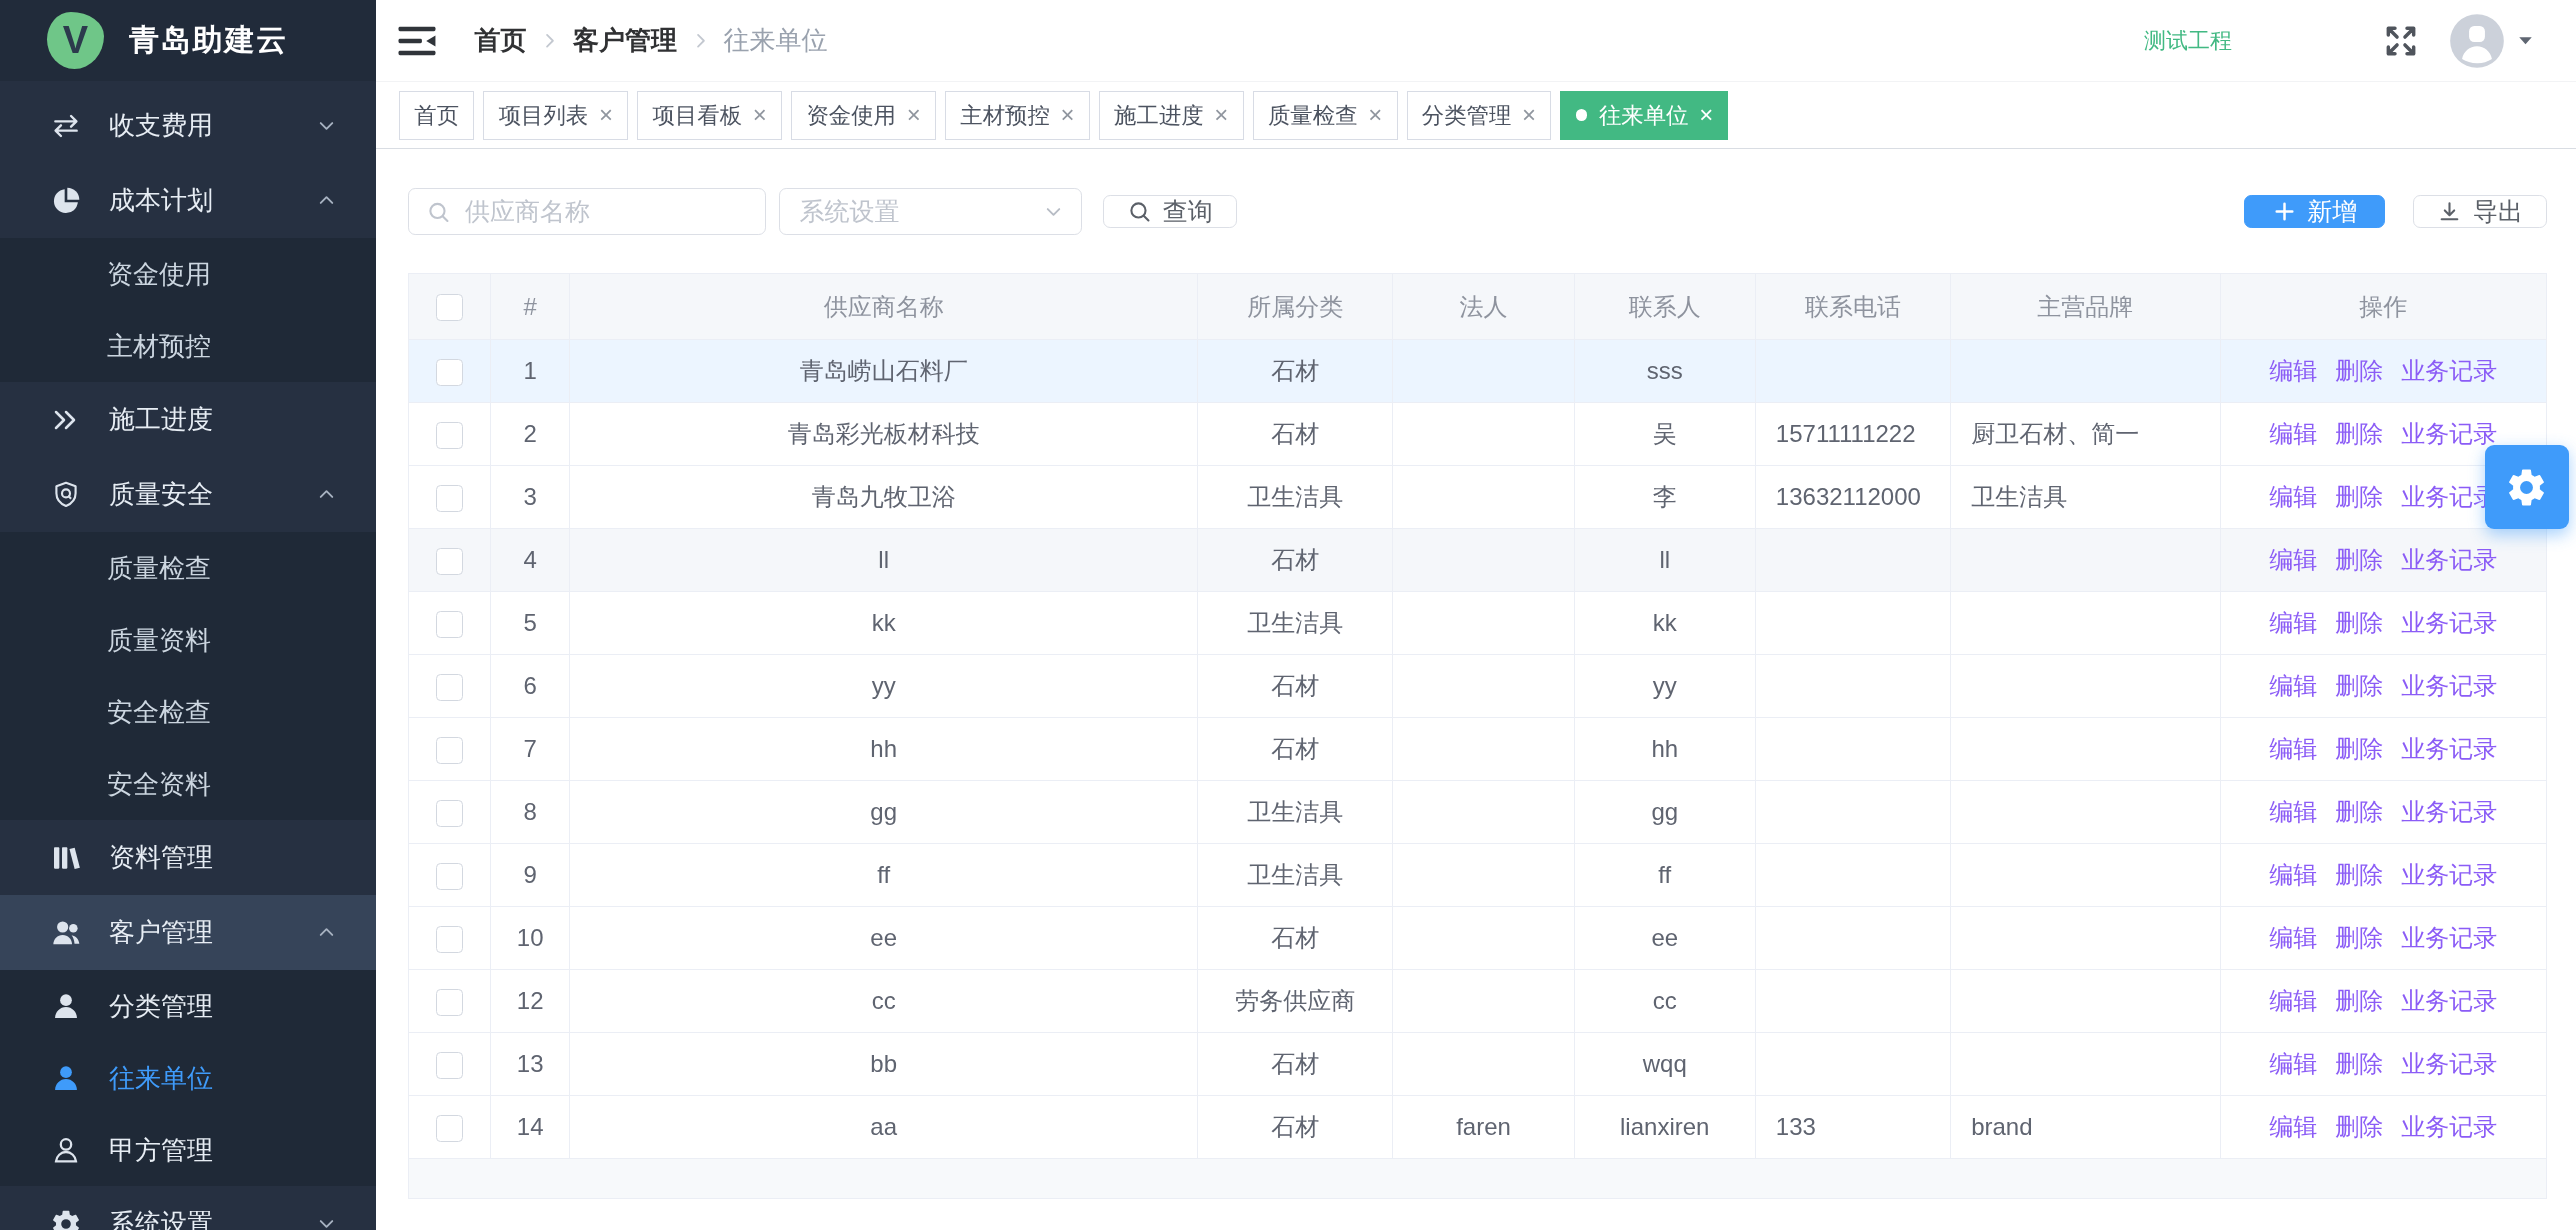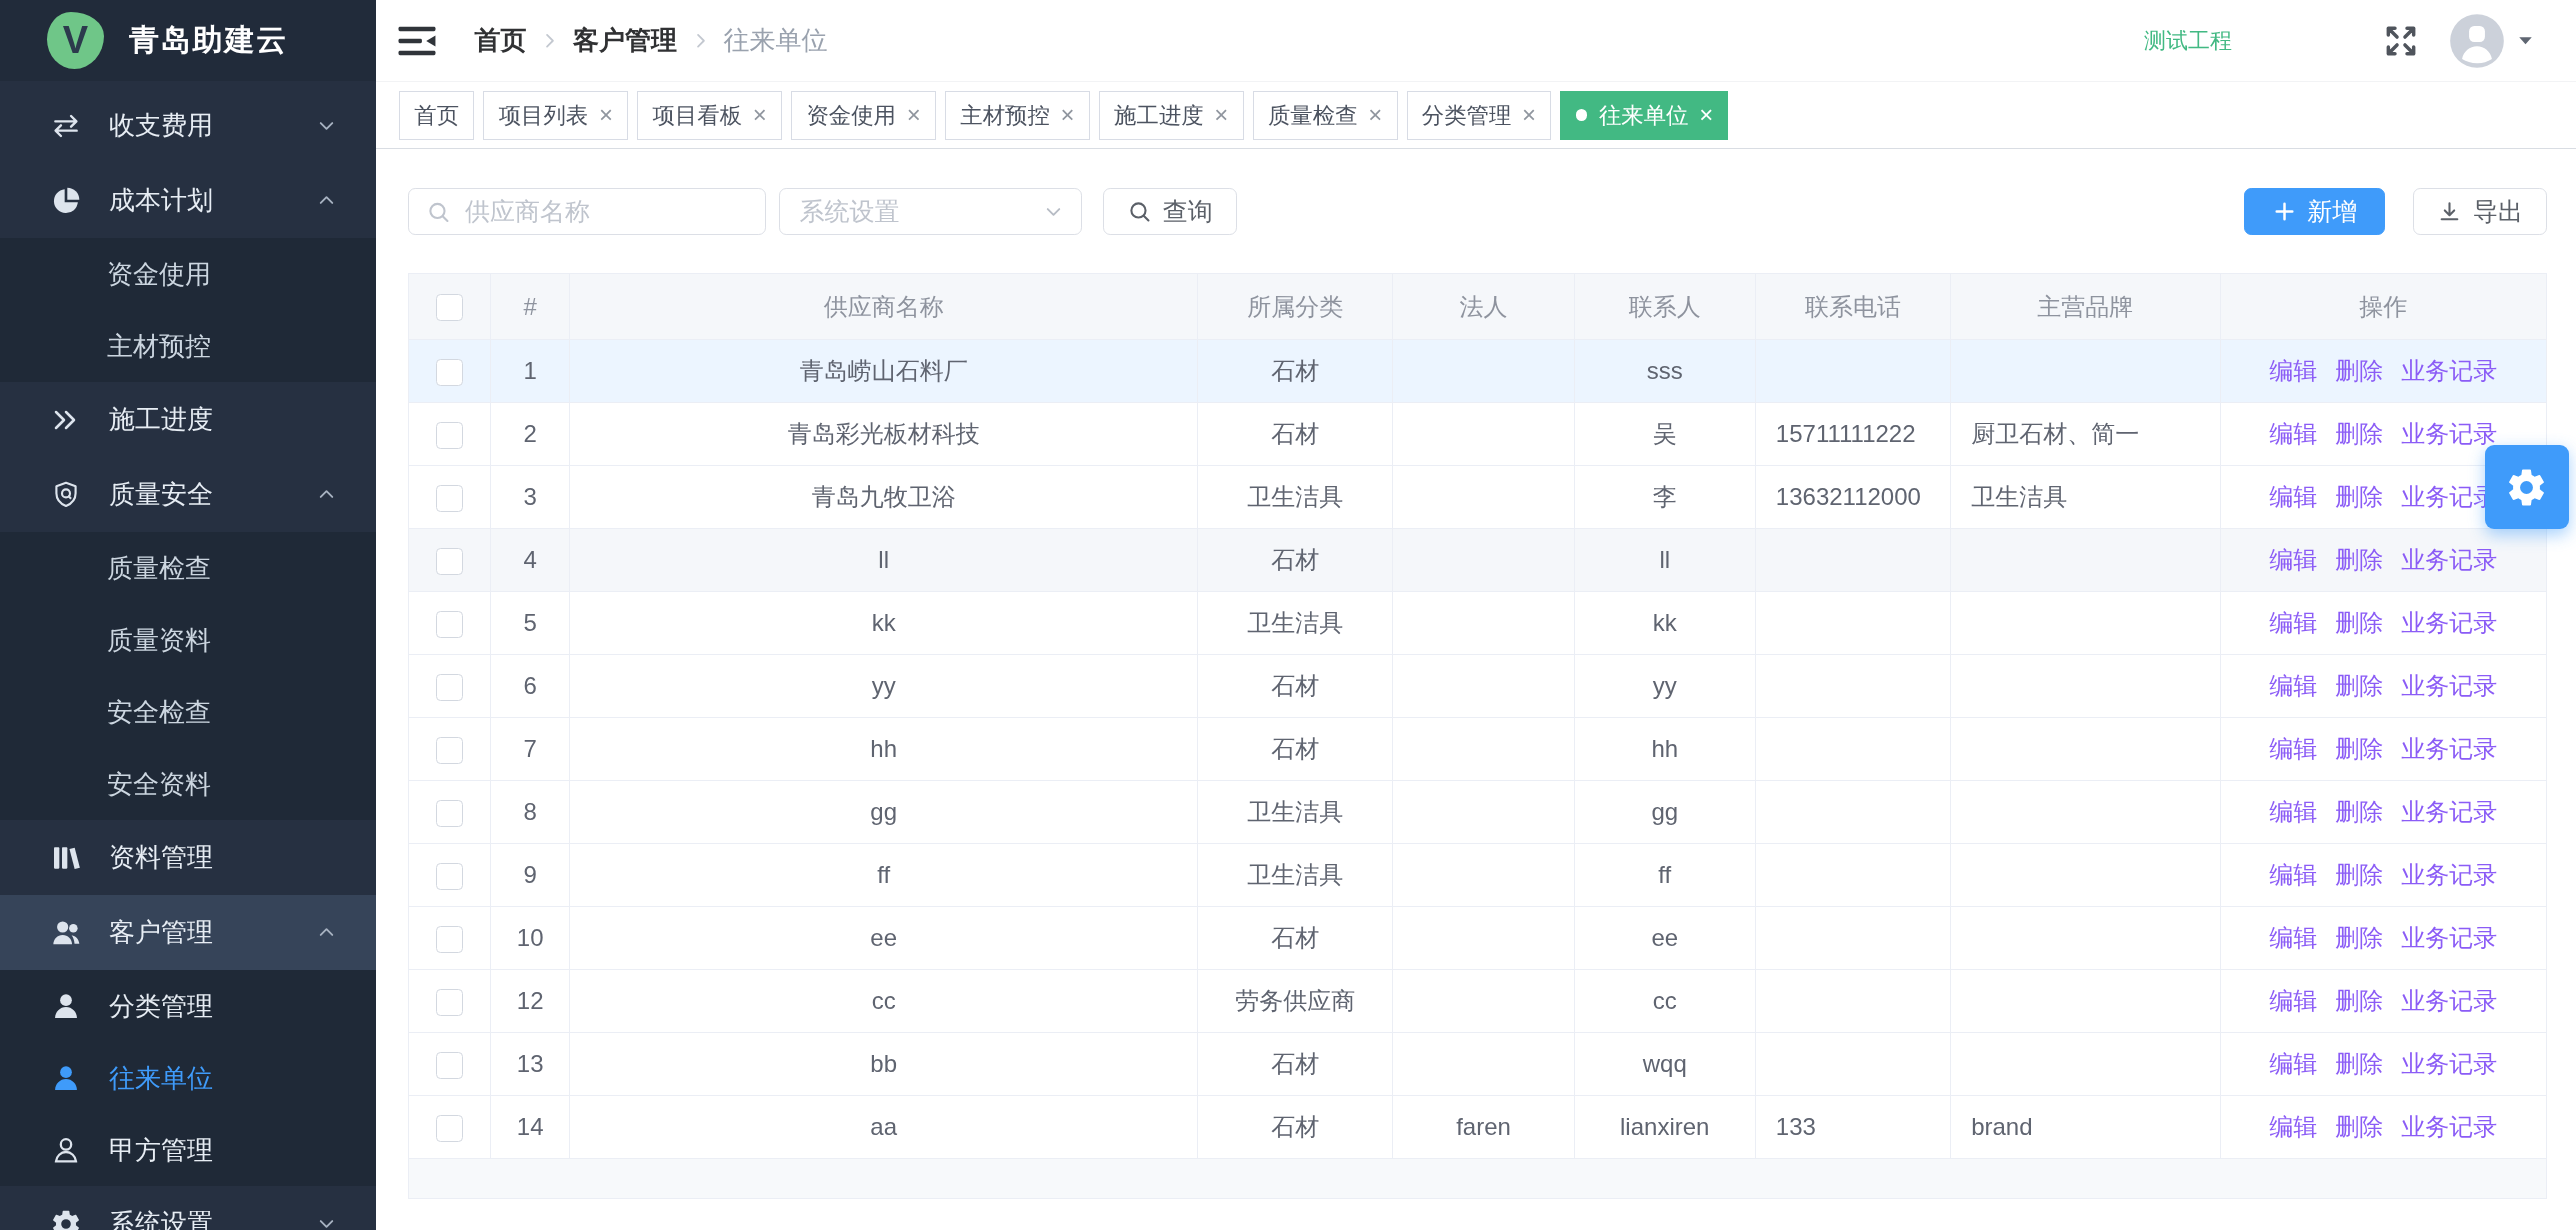--- a/index.html
+++ b/index.html
@@ -60,21 +60,21 @@
   .input-wrap{position:relative;width:358px;height:47px;}
   .text-input{width:100%;height:100%;box-sizing:border-box;border:0.9px solid #dcdfe6;border-radius:7.2px;
               padding:0 18px 0 56px;font-size:25px;color:#606266;outline:none;font-family:inherit;background:#fff;}
   .text-input::placeholder{color:#bfc4cd;}
   .in-icon{position:absolute;left:18px;top:50%;transform:translateY(-50%);width:25px;height:25px;color:#bfc4cd;}
   .select-wrap{position:relative;width:303px;height:47px;margin-left:12.5px;border:0.9px solid #dcdfe6;
                border-radius:7.2px;display:flex;align-items:center;padding:0 50px 0 20px;box-sizing:border-box;
                cursor:pointer;background:#fff;}
   .select-placeholder{font-size:25px;color:#bfc4cd;}
   .sel-icon{position:absolute;right:16px;width:23px;height:23px;color:#b7bcc5;}
-  .btn{display:inline-flex;align-items:center;justify-content:center;height:47px;border-radius:7.2px;
+  .btn{display:inline-flex;align-items:center;justify-content:center;height:33px;border-radius:7.2px;
        font-size:25px;cursor:pointer;font-family:inherit;gap:10.7px;box-sizing:border-box;}
   .btn-plain{background:#fff;border:0.9px solid #dcdfe6;color:#5b6068;padding:0 23px;}
   .btn-primary{background:#3f9bfa;border:0.9px solid #3f9bfa;color:#fff;padding:0 27px;}
   .search-btn{margin-left:21.5px;}
   .export-btn{margin-left:28px;}
   .spacer{flex:1;}
   .btn-icon{width:25px;height:25px;color:currentColor;}
 
   .data-table{margin-top:38px;border-collapse:collapse;width:100%;table-layout:fixed;}
   .data-table th{height:66px;background:#f5f7fa;font-weight:400;font-size:24px;color:#8e939e;

